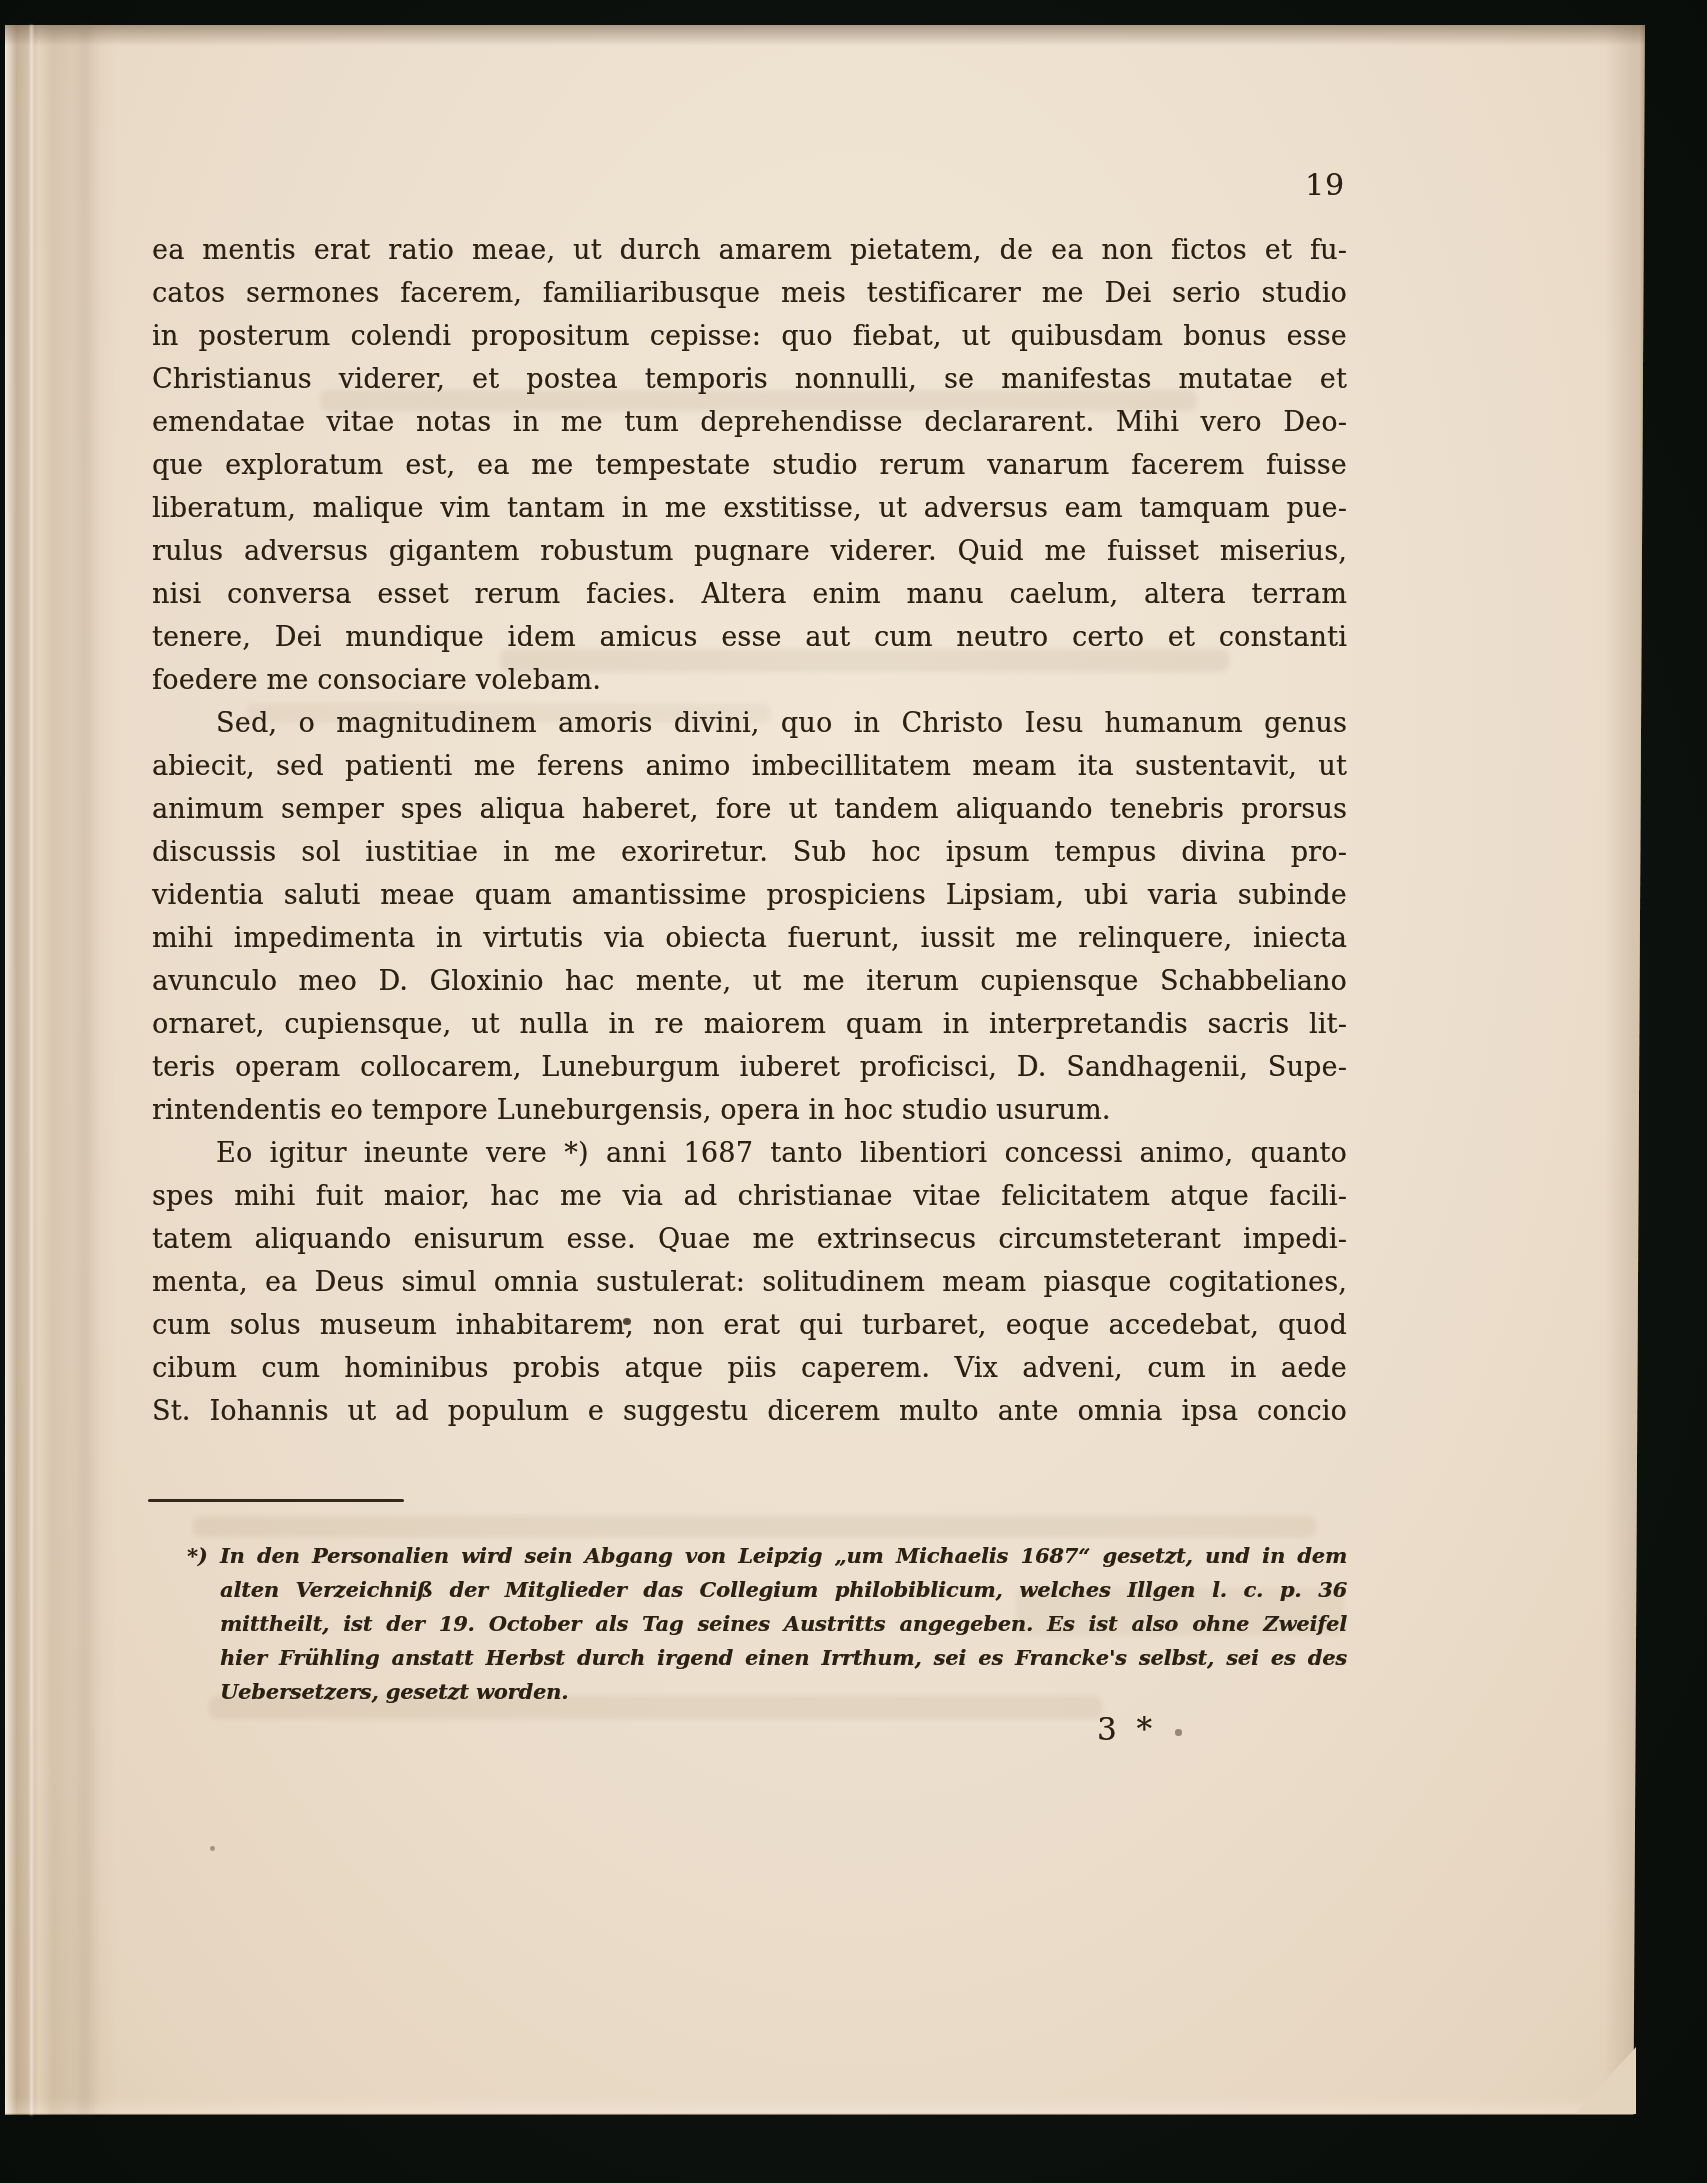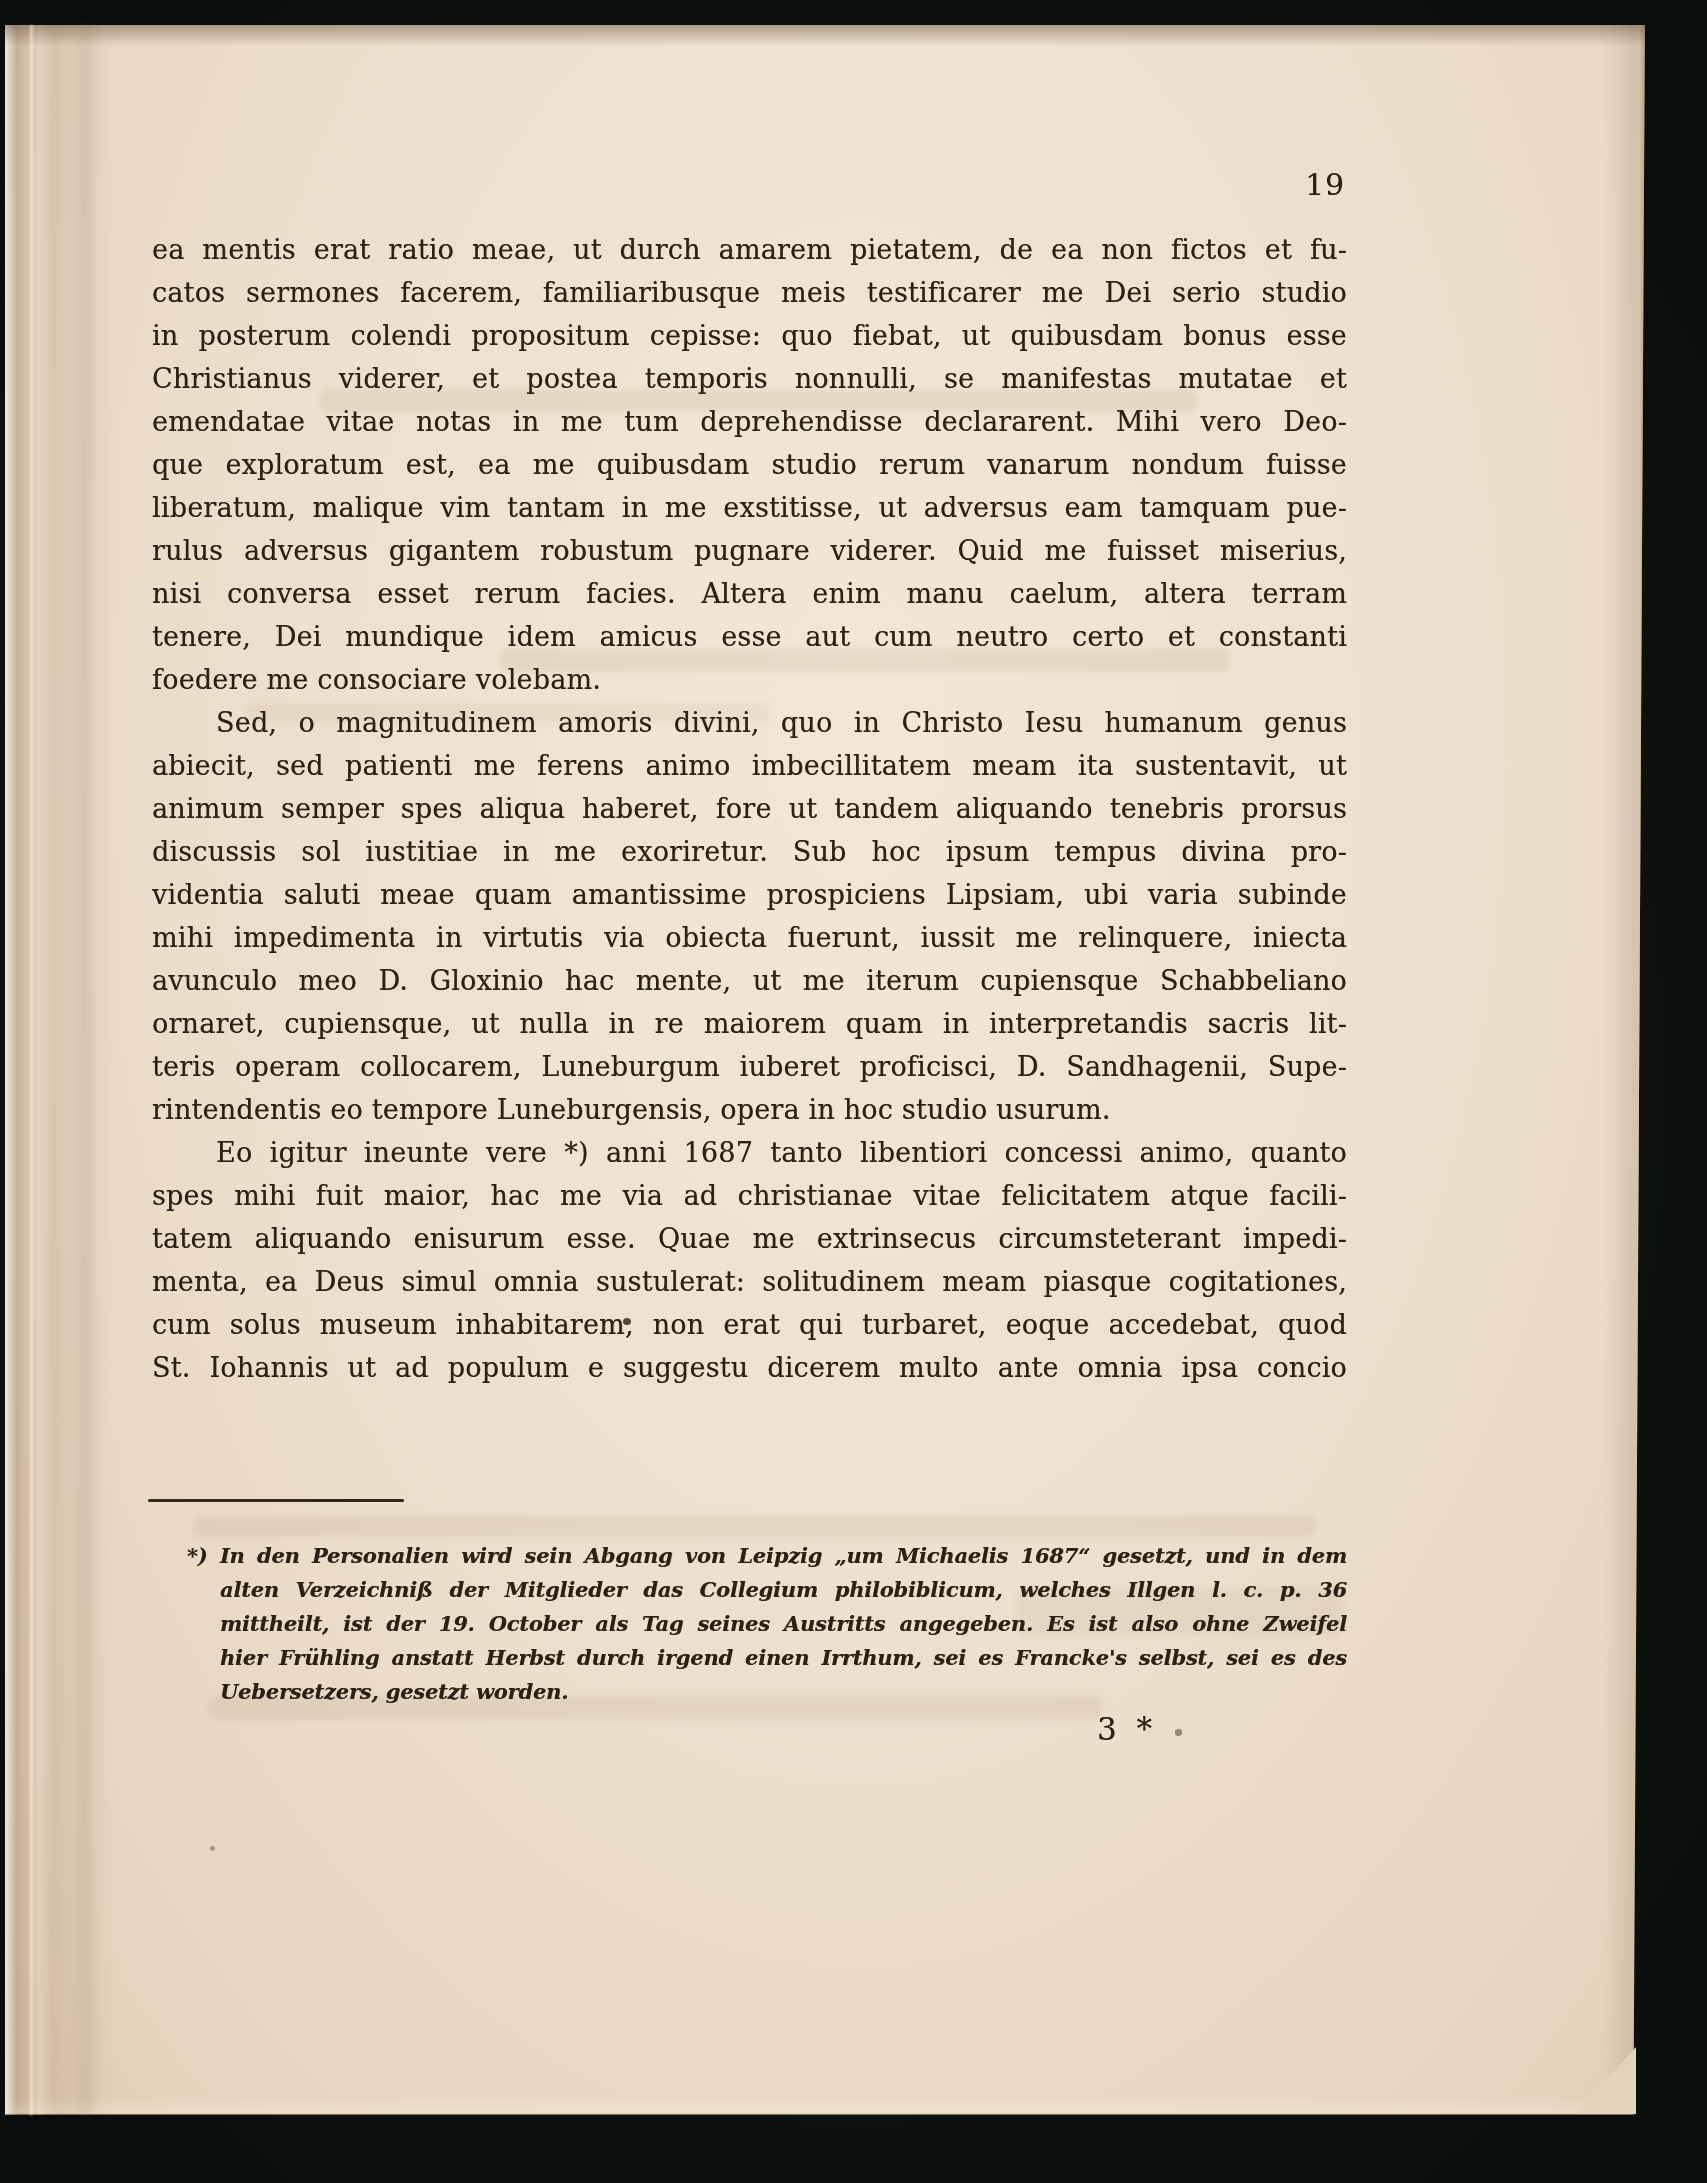--- a/index.html
+++ b/index.html
@@ -76,41 +76,42 @@
   <div class="speck" style="left:210px;top:1846px;width:4.9px;height:4.9px;background:rgba(95,80,62,.5);"></div>
 
   <div class="pagenum ink">19</div>
 
   <div class="bodytext ink">
     <div class="line">ea mentis erat ratio meae, ut durch amarem pietatem, de ea non fictos et fu-</div>
       <div class="line">catos sermones facerem, familiaribusque meis testificarer me Dei serio studio</div>
       <div class="line">in posterum colendi propositum cepisse: quo fiebat, ut quibusdam bonus esse</div>
       <div class="line">Christianus viderer, et postea temporis nonnulli, se manifestas mutatae et</div>
       <div class="line">emendatae vitae notas in me tum deprehendisse declararent.  Mihi vero Deo-</div>
-      <div class="line">que exploratum est, ea me quibusdam studio rerum vanarum nondum fuisse</div>
+      <div class="line">que exploratum est, ea me tempestate studio rerum vanarum facerem fuisse</div>
       <div class="line">liberatum, malique vim tantam in me exstitisse, ut adversus eam tamquam pue-</div>
       <div class="line">rulus adversus gigantem robustum pugnare viderer.  Quid me fuisset miserius,</div>
       <div class="line">nisi conversa esset rerum facies.  Altera enim manu caelum, altera terram</div>
       <div class="line">tenere, Dei mundique idem amicus esse aut cum neutro certo et constanti</div>
       <div class="line par-end">foedere me consociare volebam.</div>
       <div class="line indent">Sed, o magnitudinem amoris divini, quo in Christo Iesu humanum genus</div>
       <div class="line">abiecit, sed patienti me ferens animo imbecillitatem meam ita sustentavit, ut</div>
       <div class="line">animum semper spes aliqua haberet, fore ut tandem aliquando tenebris prorsus</div>
       <div class="line">discussis sol iustitiae in me exoriretur.  Sub hoc ipsum tempus divina pro-</div>
       <div class="line">videntia saluti meae quam amantissime prospiciens Lipsiam, ubi varia subinde</div>
       <div class="line">mihi impedimenta in virtutis via obiecta fuerunt, iussit me relinquere, iniecta</div>
       <div class="line">avunculo meo D. Gloxinio hac mente, ut me iterum cupiensque Schabbeliano</div>
       <div class="line">ornaret, cupiensque, ut nulla in re maiorem quam in interpretandis sacris lit-</div>
       <div class="line">teris operam collocarem, Luneburgum iuberet proficisci, D. Sandhagenii, Supe-</div>
       <div class="line par-end">rintendentis eo tempore Luneburgensis, opera in hoc studio usurum.</div>
       <div class="line indent">Eo igitur ineunte vere *) anni 1687 tanto libentiori concessi animo, quanto</div>
       <div class="line">spes mihi fuit maior,  hac me via ad christianae vitae felicitatem atque facili-</div>
       <div class="line">tatem aliquando enisurum esse.  Quae me extrinsecus circumsteterant impedi-</div>
       <div class="line">menta, ea Deus simul omnia sustulerat: solitudinem meam piasque cogitationes,</div>
       <div class="line">cum solus museum inhabitarem, non erat qui turbaret, eoque accedebat, quod</div>
+      <div class="line">cibum cum hominibus probis atque piis caperem.  Vix adveni, cum in aede</div>
       <div class="line">St. Iohannis ut ad populum e suggestu dicerem multo ante omnia ipsa concio</div>
   </div>
 
   <div class="rule"></div>
 
   <div class="footnote ink">
     <div class="fn-line first">*) In den Personalien wird sein Abgang von Leipzig „um Michaelis 1687“ gesetzt, und in dem</div>
       <div class="fn-line">alten Verzeichniß der Mitglieder das Collegium philobiblicum, welches Illgen l. c. p. 36</div>
       <div class="fn-line">mittheilt, ist der 19. October als Tag seines Austritts angegeben.  Es ist also ohne Zweifel</div>
       <div class="fn-line">hier Frühling anstatt Herbst durch irgend einen Irrthum, sei es Francke's selbst, sei es des</div>

